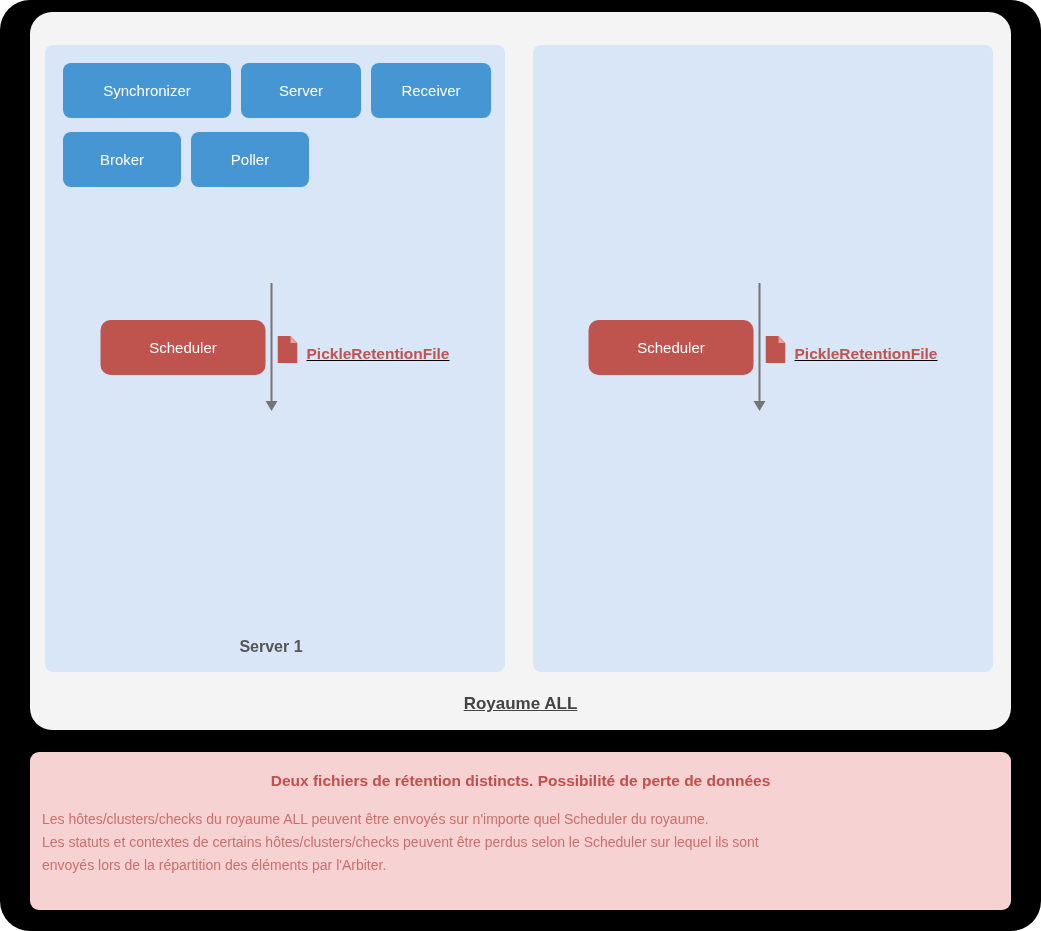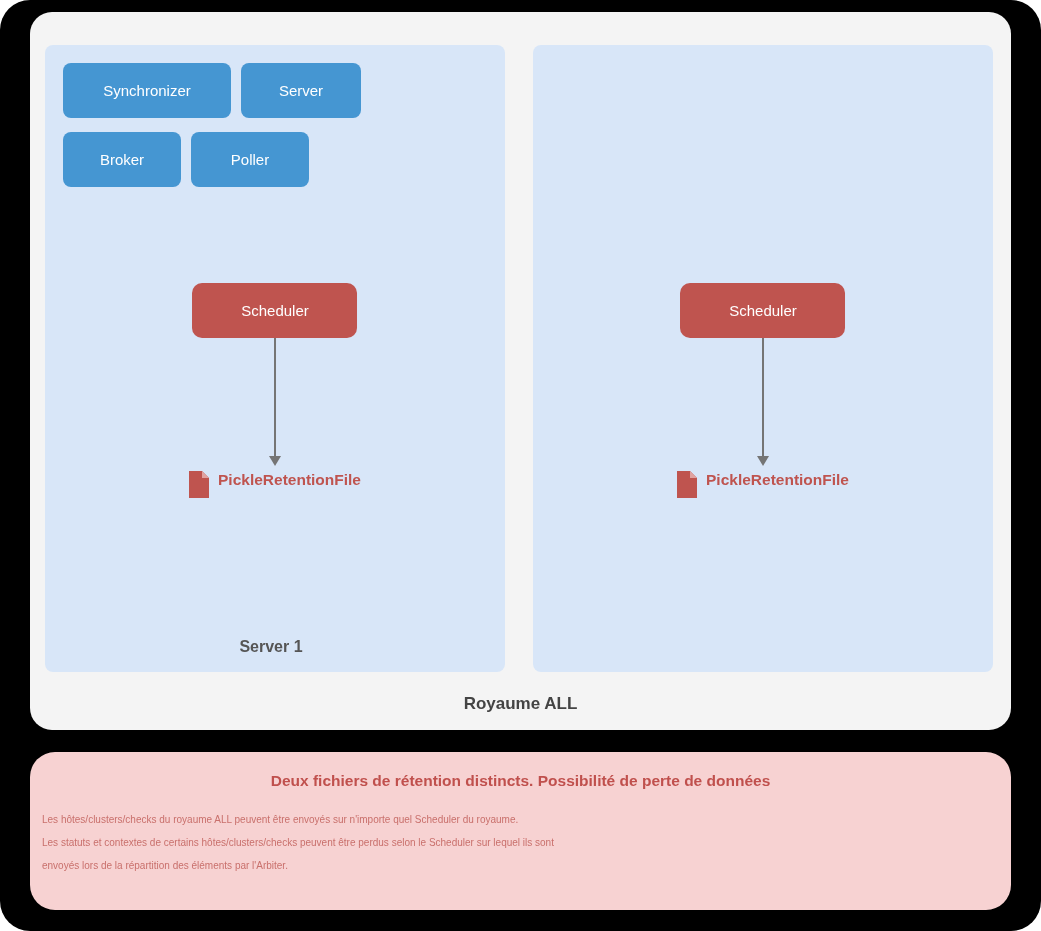--- a/index.html
+++ b/index.html
@@ -49,88 +49,89 @@
     font-size:15px;
     display:flex;align-items:center;justify-content:center;
     white-space:nowrap;
   }
   .w-lg{width:168px;}
   .w-md{width:120px;}
   .w-sm{width:118px;}
   .sched-col{
     position:absolute;left:50%;top:238px;
     transform:translateX(-50%);
-    display:flex;flex-direction:column;align-items:center;
+    display:flex;flex-direction:row;align-items:center;
   }
   .scheduler{
     width:165px;height:55px;
     background:var(--scheduler-red);
     border-radius:10px;
     color:#ffffff;font-size:15px;
     display:flex;align-items:center;justify-content:center;
   }
   .arrow{display:flex;flex-direction:column;align-items:center;}
   .arrow-shaft{width:2px;height:118px;background:var(--arrow);}
   .arrow-head{
     width:0;height:0;
     border-left:6px solid transparent;
     border-right:6px solid transparent;
     border-top:10px solid var(--arrow);
   }
   .retention{
     margin-top:5px;
-    display:flex;align-items:flex-start;gap:9px;
+    display:flex;align-items:flex-end;gap:9px;text-decoration:underline;
   }
   .retention-label{
     color:var(--scheduler-red);
     font-weight:bold;font-size:15.5px;
     white-space:nowrap;
   }
   .file-icon{display:inline-flex;line-height:0;}
   .server-label{
     position:absolute;left:0;right:8px;bottom:16px;
     text-align:center;
     font-weight:bold;font-size:16px;color:#555555;
   }
   .realm-label{
     position:absolute;left:0;right:0;bottom:16px;
     text-align:center;
-    font-weight:bold;font-size:17px;color:#444444;
+    font-weight:bold;font-size:17px;color:#444444;text-decoration:underline;
   }
   .warning{
     position:absolute;left:30px;top:752px;
     width:981px;height:158px;
     background:var(--warning-bg);
-    border-radius:25px;
+    border-radius:9px;
     padding:20px 12px 0 12px;
   }
   .warning-title{
     text-align:center;
     color:var(--warning-title);
     font-weight:bold;font-size:15.5px;
     margin-bottom:18px;
   }
   .warning-body{
     color:var(--warning-text);
-    font-size:10px;
+    font-size:14px;
     line-height:23px;
   }
 </style>
 </head>
 <body>
 
 <div class="canvas">
 
   <div class="realm">
 
     <div class="server server-1">
       <div class="daemon-group">
         <div class="daemon-row">
           <div class="daemon w-lg">Synchronizer</div>
           <div class="daemon w-md">Server</div>
+          <div class="daemon w-md">Receiver</div>
         </div>
         <div class="daemon-row">
           <div class="daemon w-sm">Broker</div>
           <div class="daemon w-sm">Poller</div>
         </div>
       </div>
 
       <div class="sched-col">
         <div class="scheduler">Scheduler</div>
         <div class="arrow">

